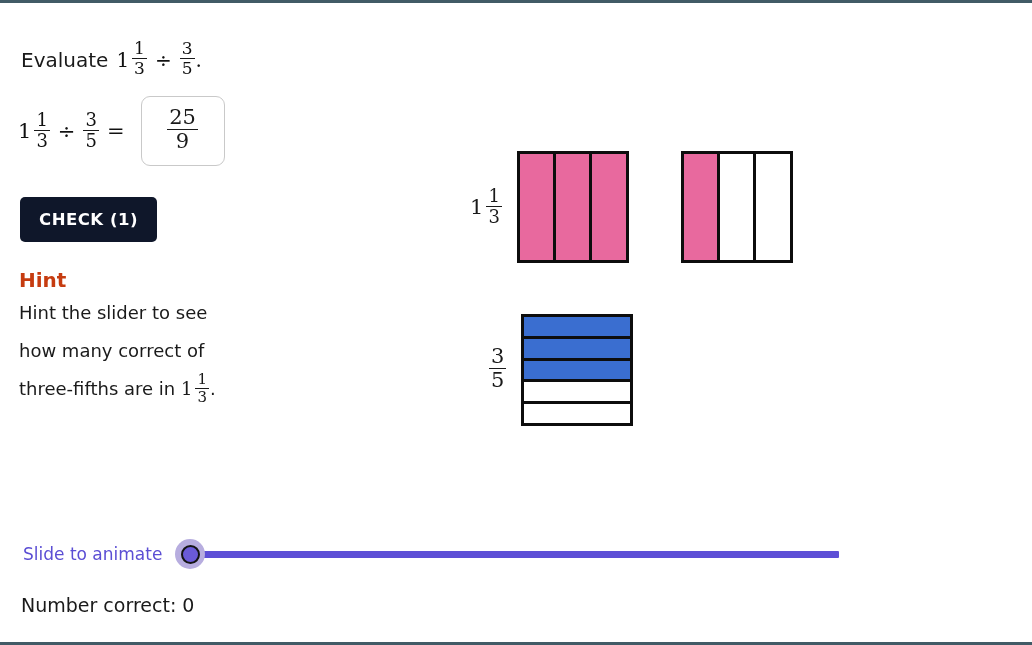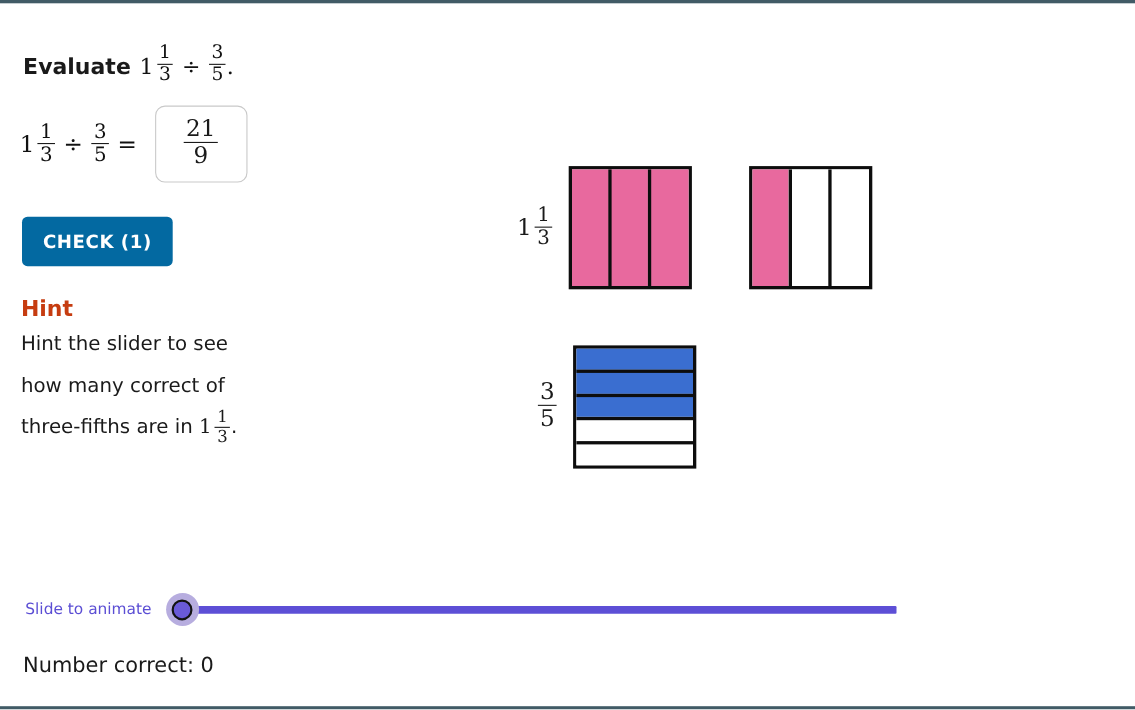--- a/index.html
+++ b/index.html
@@ -60,21 +60,21 @@
   #prompt {
     position: absolute;
     left: 21px;
     top: 38px;
     font-size: 20px;
     color: #1a1a1a;
     display: flex;
     align-items: center;
     font-family: "DejaVu Sans", sans-serif;
   }
-  #prompt .stem { margin-right: 8px; font-weight: bold; }
+  #prompt .stem { margin-right: 8px; }
   #prompt .mathline { font-size: 20px; }
   #prompt .frac { font-size: 17px; }
   #prompt .period { font-family: "DejaVu Serif", serif; }
 
   
   #equation-row {
     position: absolute;
     left: 18px;
     top: 93px;
     display: flex;
@@ -99,21 +99,21 @@
     color: #1a1a1a;
   }
 
   
   #check-button {
     position: absolute;
     left: 20px;
     top: 194px;
     min-width: 137px;
     height: 45px;
-    background: #0369a1;
+    background: #0f172a;
     color: #ffffff;
     border: none;
     border-radius: 5px;
     font-family: "DejaVu Sans", sans-serif;
     font-size: 16.5px;
     font-weight: bold;
     letter-spacing: 0.5px;
     cursor: pointer;
     padding: 0 18px;
   }
@@ -186,21 +186,21 @@
   
   #slider-row {
     position: absolute;
     left: 23px;
     top: 535px;
     display: flex;
     align-items: center;
   }
   #slider-label {
     font-family: "DejaVu Sans", sans-serif;
-    font-size: 14px;
+    font-size: 17px;
     color: #5b4ed4;
     margin-right: 13px;
   }
   #slider-control {
     position: relative;
     width: 664px;
     height: 32px;
     display: flex;
     align-items: center;
     cursor: pointer;
@@ -279,21 +279,21 @@
       </span>
       <span class="op">÷</span>
       <span class="frac">
         <span class="num">3</span>
         <span class="den">5</span>
       </span>
       <span class="op">=</span>
     </span>
     <div id="answer-box">
       <span class="frac">
-        <span class="num">21</span>
+        <span class="num">25</span>
         <span class="den">9</span>
       </span>
     </div>
   </div>
 
   <button id="check-button">CHECK (1)</button>
 
   <div id="hint">
     <div id="hint-title">Hint</div>
     <div id="hint-body">

